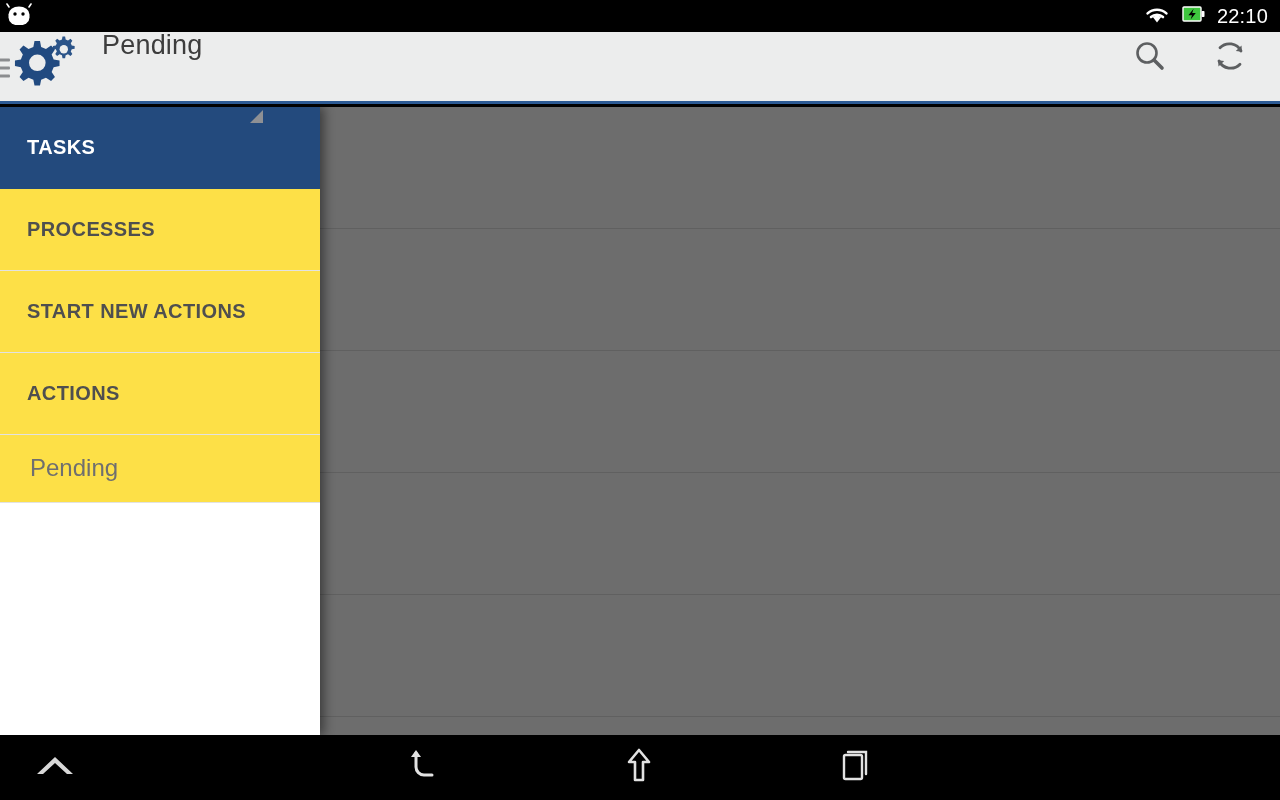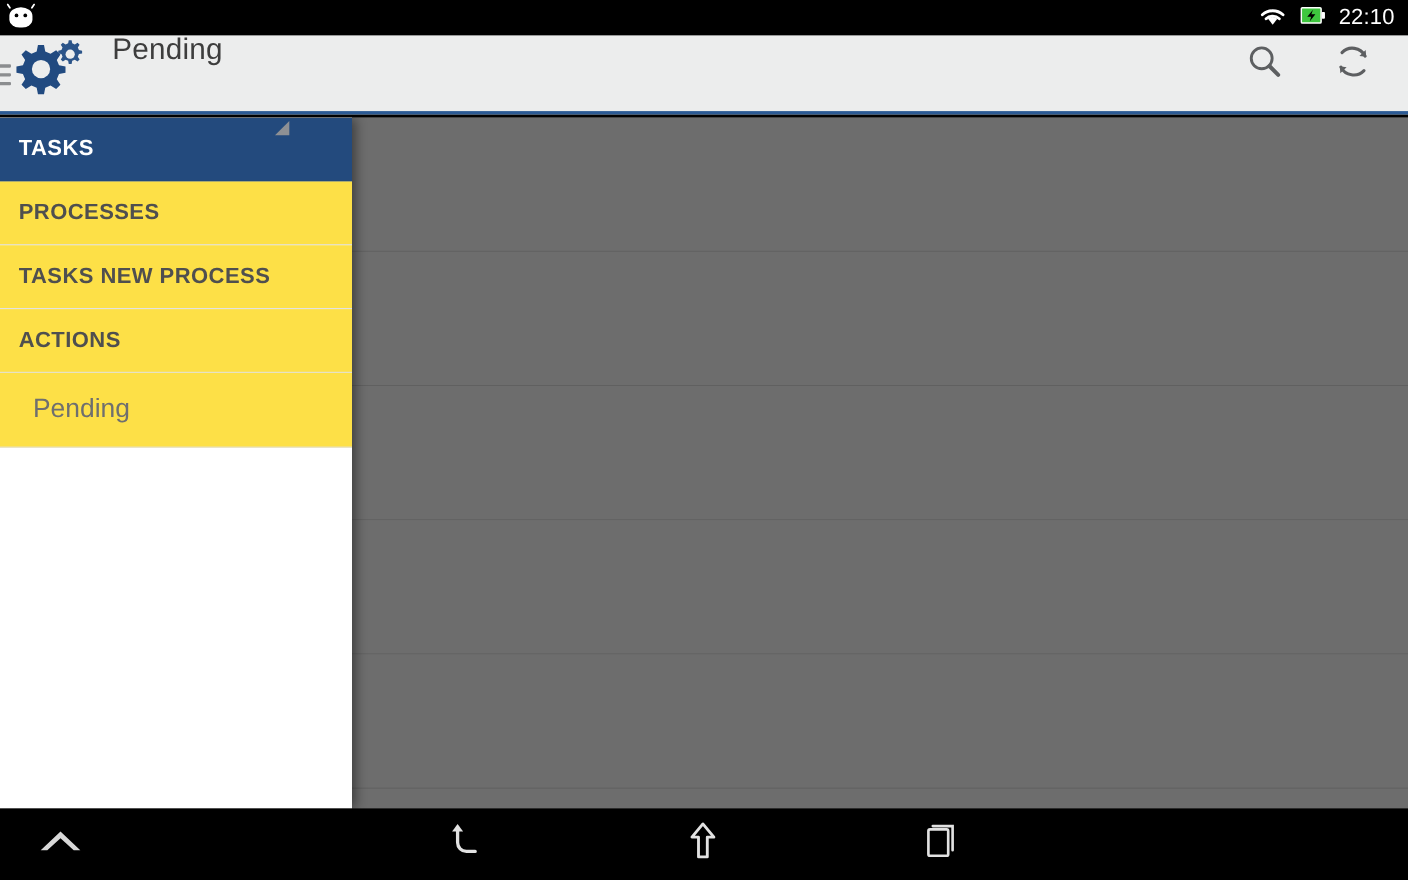--- a/index.html
+++ b/index.html
@@ -195,22 +195,22 @@
   }
   .drawer-item {
     position: relative;
     display: flex;
     align-items: center;
     border-bottom: 1px solid #e2e2e2;
     cursor: pointer;
     background: #fde047;
   }
   .drawer-item.section {
-    height: 58px;
-    padding-left: 17px;
+    height: 82px;
+    padding-left: 27px;
   }
   .drawer-item.section .label {
     font-size: 20px;
     font-weight: bold;
     color: #4f4f4f;
     letter-spacing: 0.4px;
   }
   .drawer-item.section.selected {
     background: #234a7d;
     border-bottom-color: #234a7d;
@@ -366,21 +366,21 @@
 
   <div class="drawer">
 
     <div class="drawer-item section selected">
       <span class="label">TASKS</span>
     </div>
     <div class="drawer-item section">
       <span class="label">PROCESSES</span>
     </div>
     <div class="drawer-item section">
-      <span class="label">TASKS NEW PROCESS</span>
+      <span class="label">START NEW ACTIONS</span>
     </div>
     <div class="drawer-item section">
       <span class="label">ACTIONS</span>
     </div>
 
     <div class="drawer-item action">
       <span class="label">Pending</span>
     </div>
 
     <div class="drawer-filler"></div>

